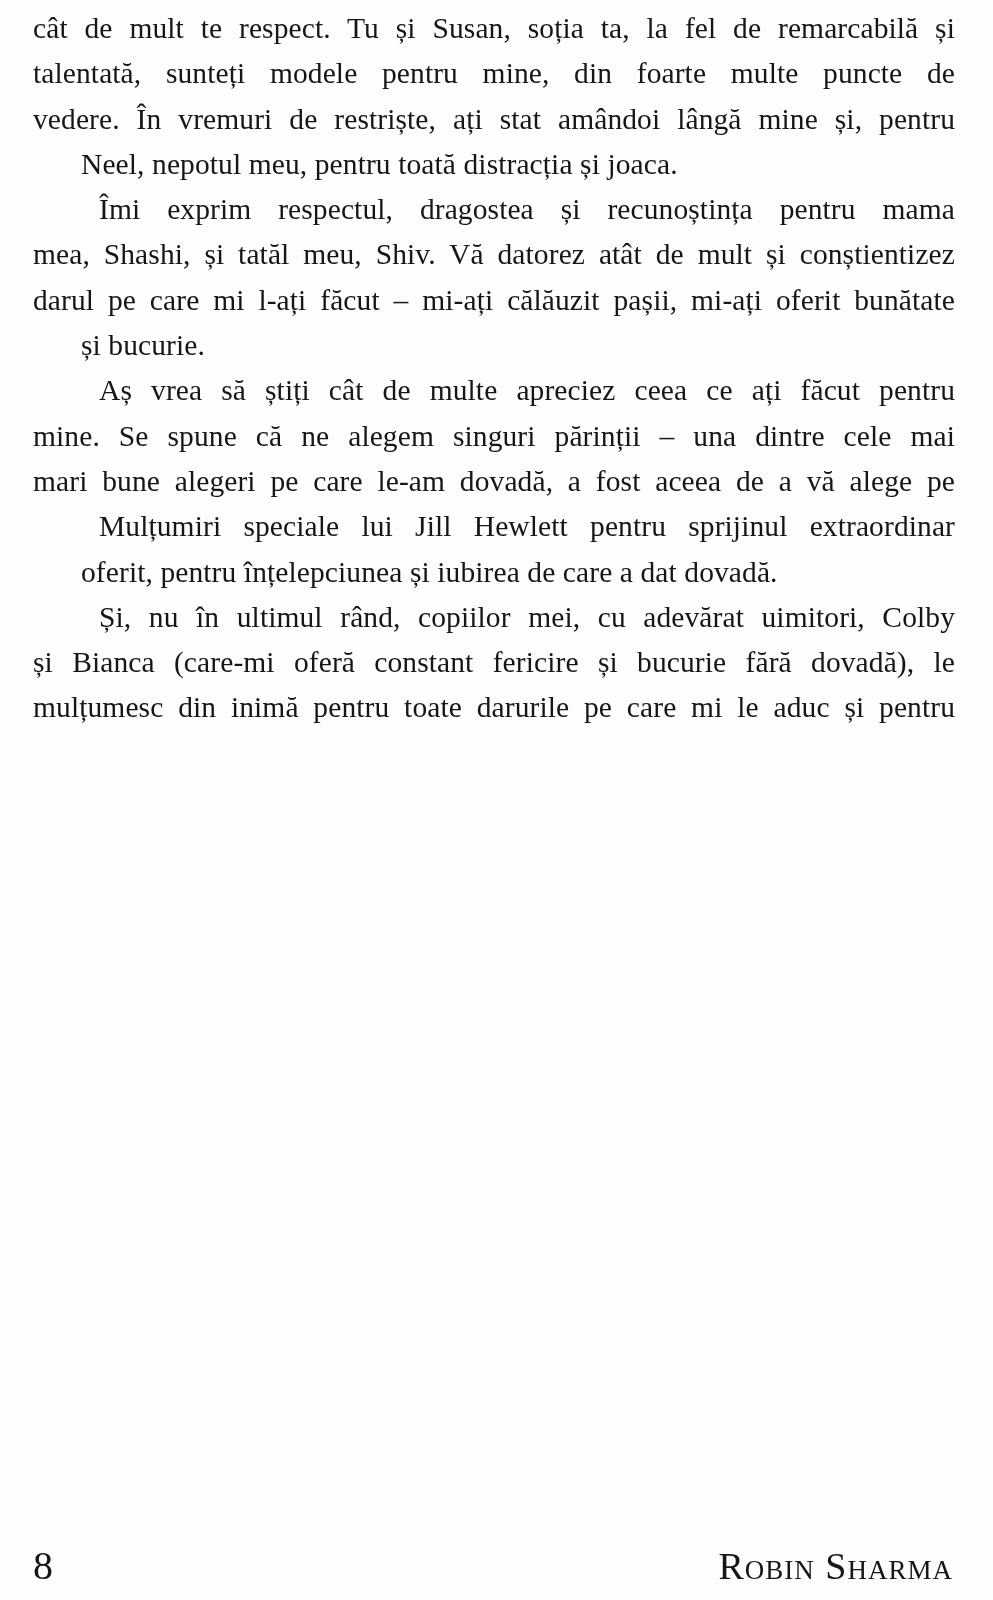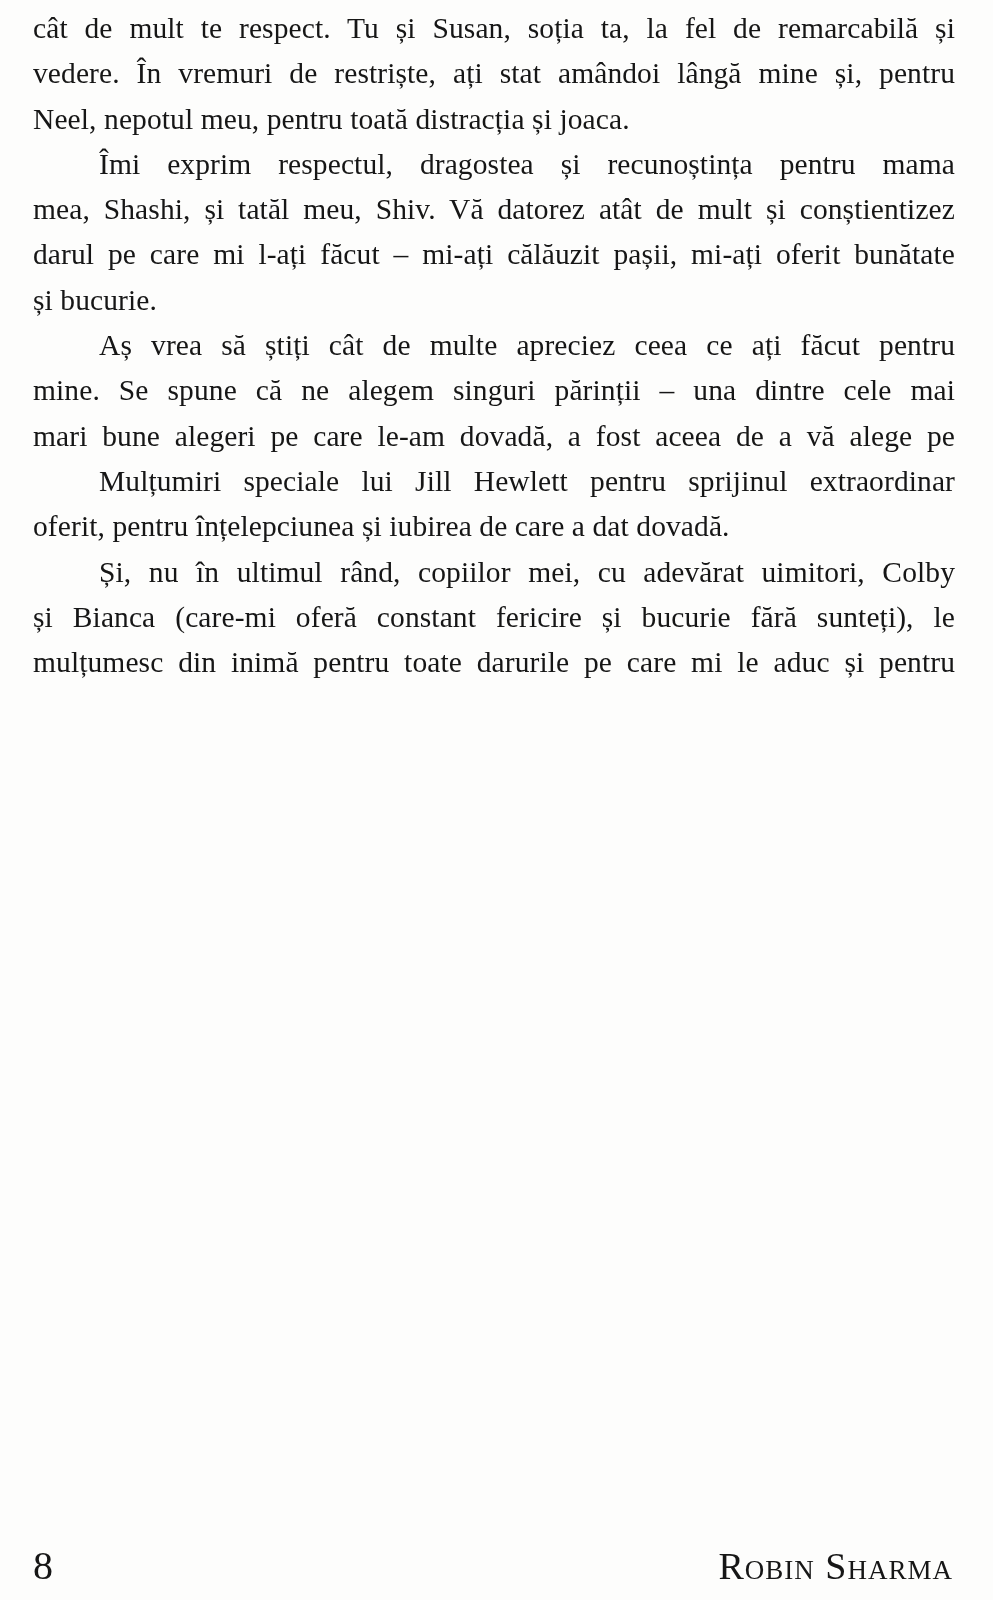--- a/index.html
+++ b/index.html
@@ -26,20 +26,21 @@
     font-size: 29.5px;
     line-height: 45.3px;
     white-space: normal;
     text-align: justify;
     text-align-last: justify;
     letter-spacing: 0.1px;
   }
   .line.last {
     text-align: left;
     text-align-last: left;
+    margin-left: 48px;
   }
   .line.indent {
     padding-left: 66px;
   }
   .page-footer {
     position: absolute;
     left: 33px;
     right: 40px;
     bottom: 14px;
     display: flex;
@@ -57,33 +58,34 @@
     letter-spacing: 1px;
   }
 </style>
 </head>
 <body>
 
 <div class="page">
 
   <main class="text-block" id="text-block">
       <div class="line">cât de mult te respect. Tu și Susan, soția ta, la fel de remarcabilă și</div>
+      <div class="line">talentată, sunteți modele pentru mine, din foarte multe puncte de</div>
       <div class="line">vedere. În vremuri de restriște, ați stat amândoi lângă mine și, pentru</div>
       <div class="line last">Neel, nepotul meu, pentru toată distracția și joaca.</div>
       <div class="line indent">Îmi exprim respectul, dragostea și recunoștința pentru mama</div>
       <div class="line">mea, Shashi, și tatăl meu, Shiv. Vă datorez atât de mult și conștientizez</div>
       <div class="line">darul pe care mi l-ați făcut – mi-ați călăuzit pașii, mi-ați oferit bunătate</div>
       <div class="line last">și bucurie.</div>
       <div class="line indent">Aș vrea să știți cât de multe apreciez ceea ce ați făcut pentru</div>
       <div class="line">mine. Se spune că ne alegem singuri părinții – una dintre cele mai</div>
       <div class="line">mari bune alegeri pe care le-am dovadă, a fost aceea de a vă alege pe</div>
       <div class="line indent">Mulțumiri speciale lui Jill Hewlett pentru sprijinul extraordinar</div>
       <div class="line last">oferit, pentru înțelepciunea și iubirea de care a dat dovadă.</div>
       <div class="line indent">Și, nu în ultimul rând, copiilor mei, cu adevărat uimitori, Colby</div>
-      <div class="line">și Bianca (care-mi oferă constant fericire și bucurie fără sunteți), le</div>
+      <div class="line">și Bianca (care-mi oferă constant fericire și bucurie fără dovadă), le</div>
       <div class="line">mulțumesc din inimă pentru toate darurile pe care mi le aduc și pentru</div>
     </main>
 
   <footer class="page-footer">
     <span class="page-number">8</span>
     <span class="running-author">Robin Sharma</span>
   </footer>
 
 </div>
 

